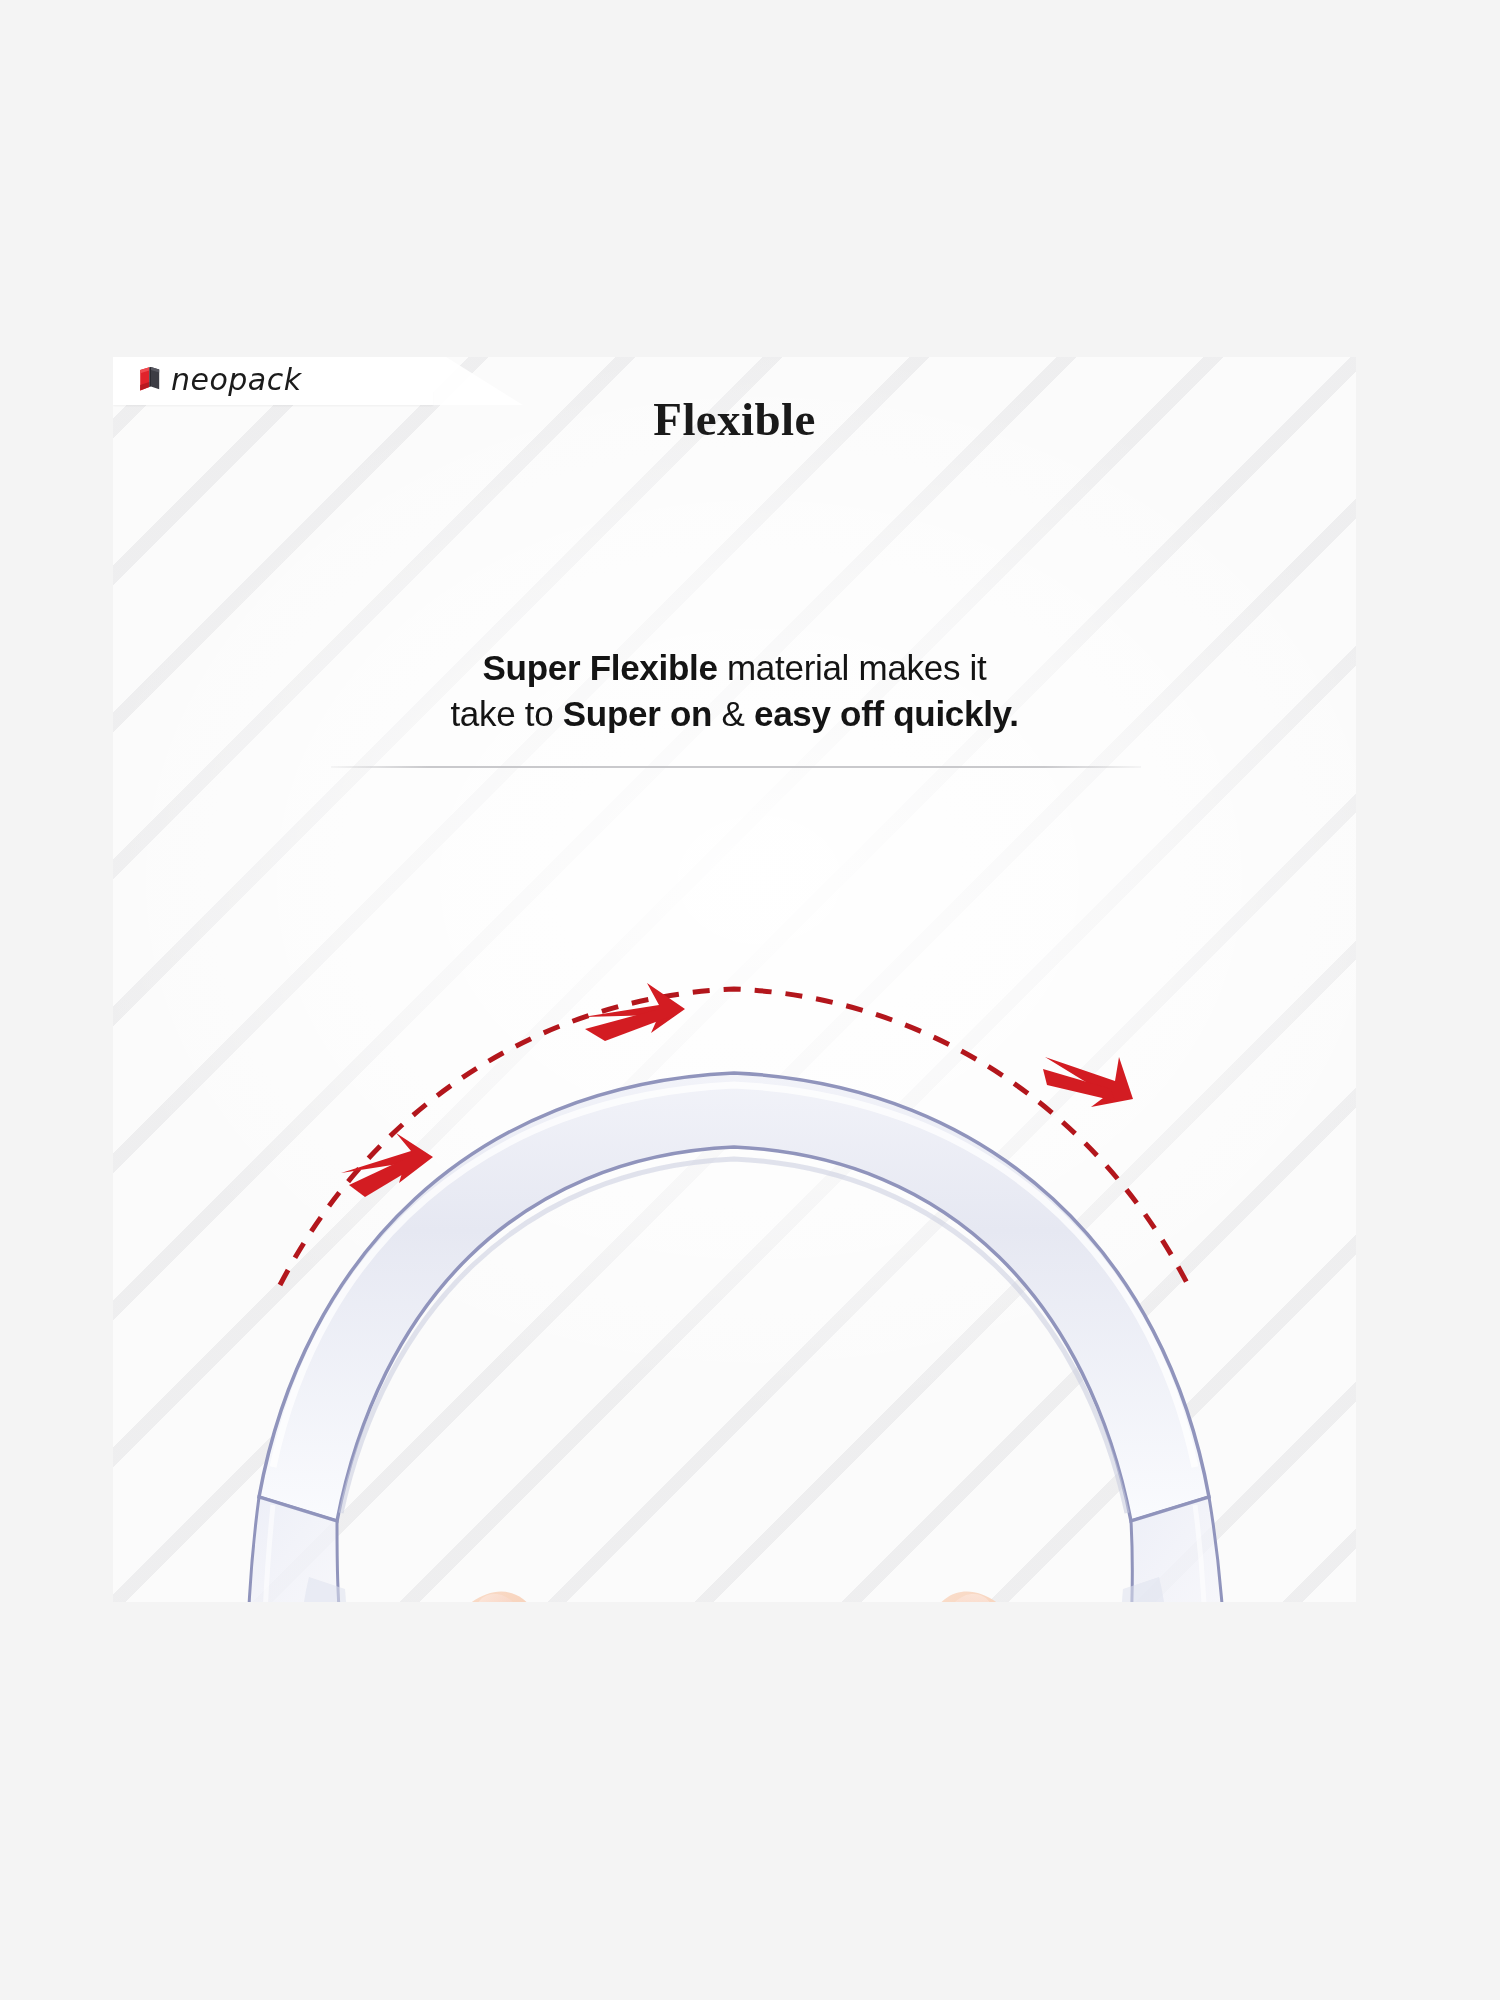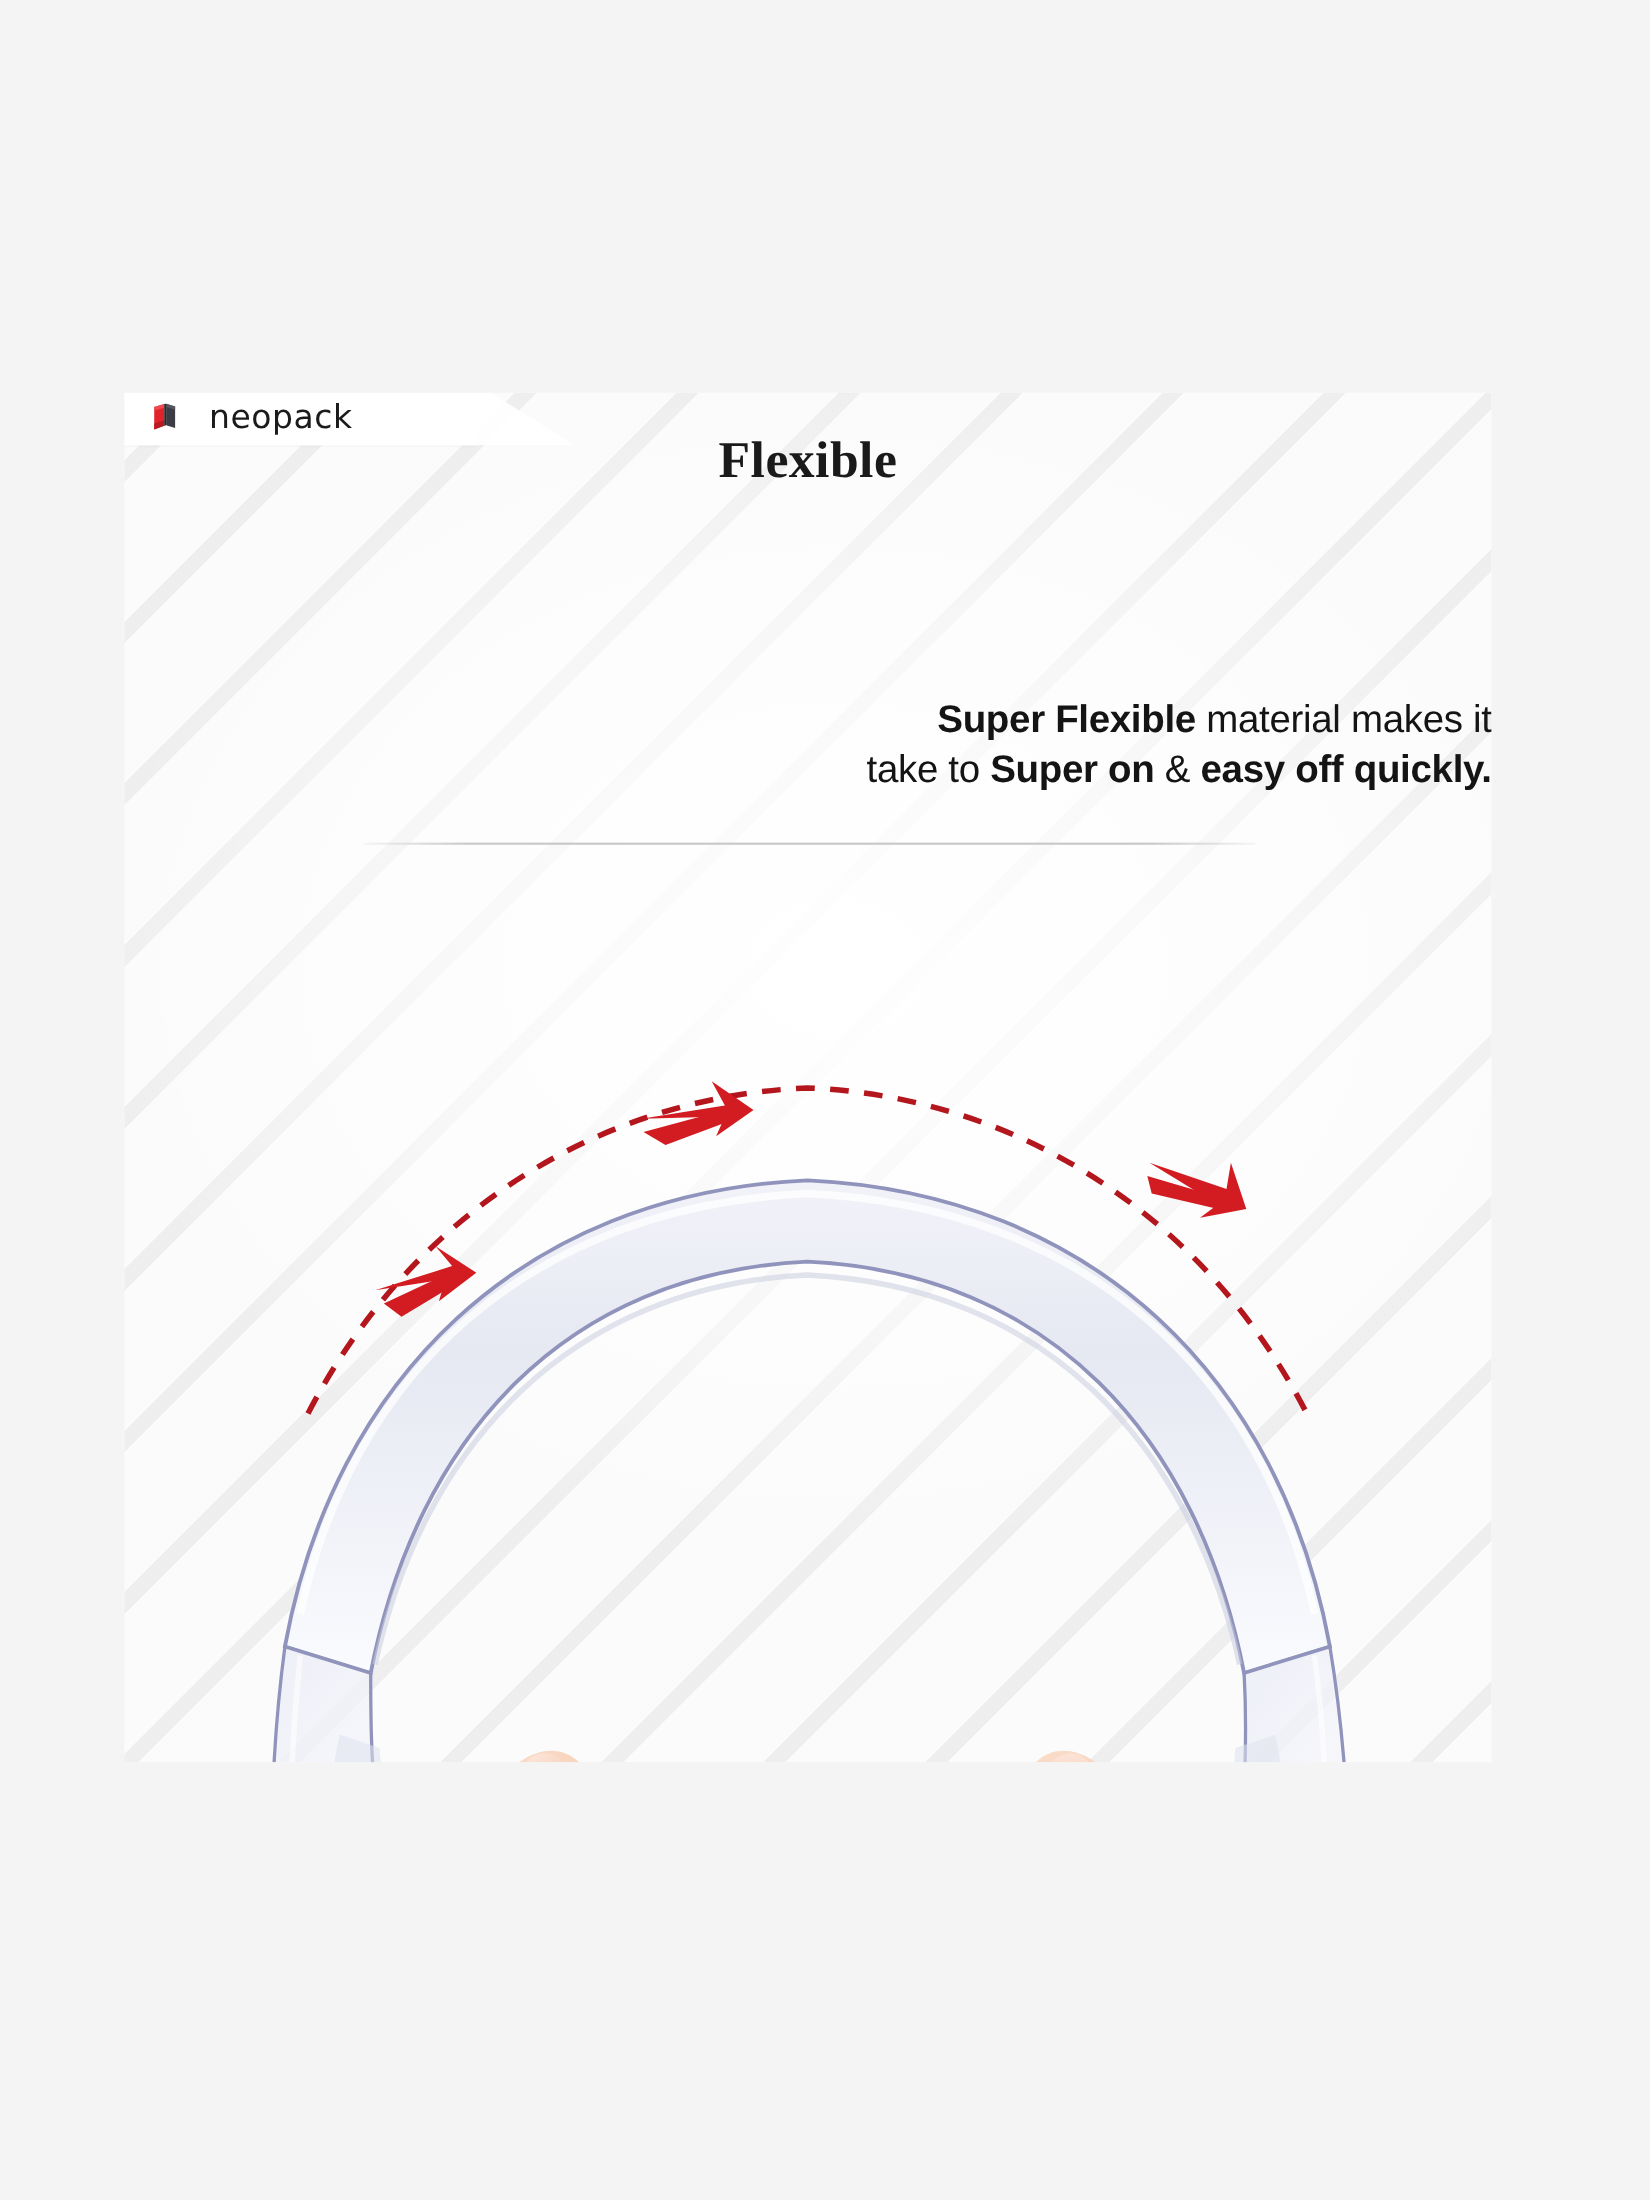--- a/index.html
+++ b/index.html
@@ -69,21 +69,22 @@
     background: #ffffff;
     clip-path: polygon(0 0, 52% 0, 100% 100%, 0 100%);
     opacity: 0.9;
   }
   #logo-wrap {
     position: absolute;
     left: 24px;
     top: 8px;
     display: flex;
     align-items: flex-start;
-    gap: 23px;
+    gap: 4px;
+    font-style: italic;
   }
   #logo-mark { display: block; }
   #logo-wordmark {
     font-family: "DejaVu Sans", sans-serif;
     font-size: 30px;
     font-weight: 400;
     letter-spacing: 0.5px;
     color: #1b1b1b;
     line-height: 1;
   }
@@ -98,23 +99,23 @@
     font-family: "Liberation Serif", serif;
     font-size: 47px;
     font-weight: 700;
     color: #1a1a1a;
     letter-spacing: 0.4px;
   }
 
   #panel-subtitle {
     position: absolute;
     left: 0;
-    top: 274px;
+    top: 288px;
     width: 100%;
-    text-align: right;
+    text-align: center;
     font-family: "Liberation Sans", sans-serif;
     font-size: 35px;
     color: #141414;
     line-height: 1.32;
     letter-spacing: -0.3px;
   }
   #panel-subtitle .b { font-weight: 700; }
 
   #subtitle-divider {
     position: absolute;

